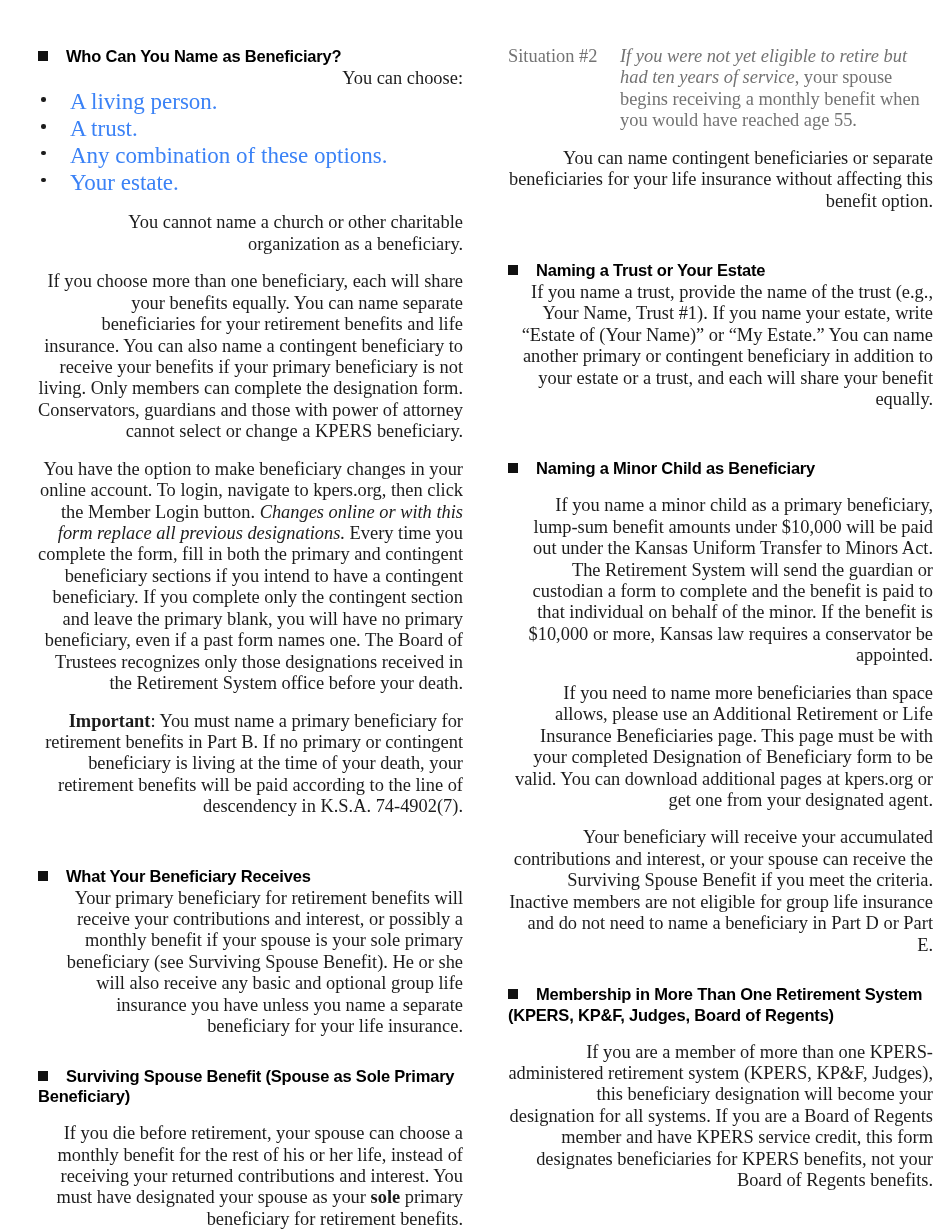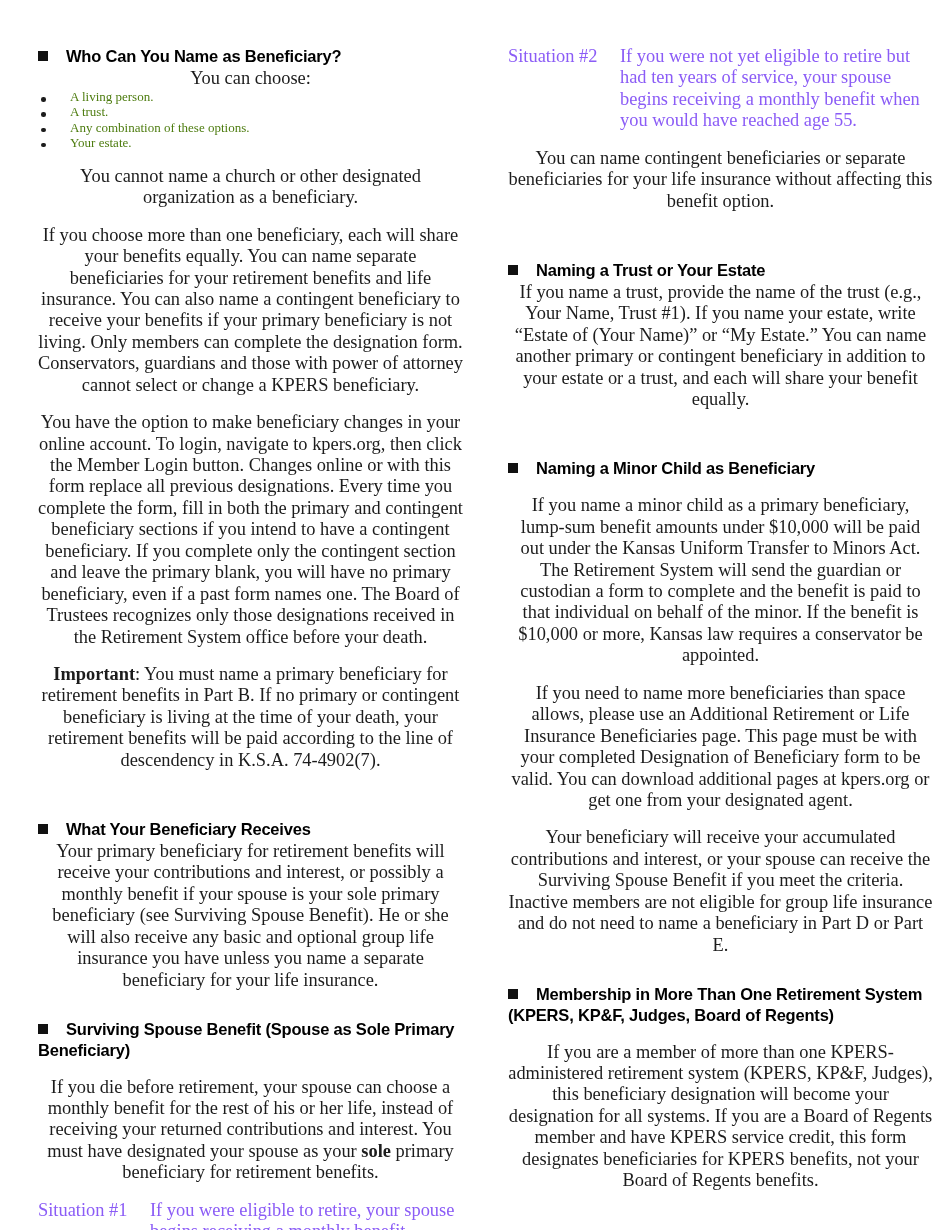--- a/index.html
+++ b/index.html
@@ -47,57 +47,57 @@
     height: 10px;
     background: #111111;
     margin-right: 18px;
     vertical-align: 1px;
   }
   
   p.body {
     margin: 0 0 16px 0;
     font-size: 18.4px;
     line-height: 1.165;
-    text-align: center;
+    text-align: right;
     color: #1c1c1c;
   }
   p.tight { margin-bottom: 0; }
   p.after-head { margin-top: 1px; }
   p.gap-before { margin-top: 16px; }
-  .ital { }
+  .ital { font-style: italic; }
   .bld { font-weight: bold; }
   
   ul.bullets {
     list-style: none;
     margin: 0 0 16px 0;
     padding: 0;
   }
   ul.bullets li {
-    font-size: 13px;
+    font-size: 23px;
     line-height: 1.165;
     position: relative;
     padding-left: 32px;
-    color: #4d7c0f;
+    color: #3b82f6;
   }
   ul.bullets li .dot {
     position: absolute;
     left: 3px;
     top: 8px;
     width: 4.5px;
     height: 4.5px;
     border-radius: 50%;
     background: #1c1c1c;
   }
   
   .situation {
     display: flex;
     margin: 0 0 16px 0;
     font-size: 18.4px;
     line-height: 1.165;
-    color: #8b5cf6;
+    color: #737373;
   }
   .situation .lbl {
     flex: 0 0 112px;
     white-space: nowrap;
   }
   .situation .txt { flex: 1 1 auto; }
   .sp-head-gap { margin-top: 48px; }
   .sp-head-gap-lg { margin-top: 28px; }
 </style>
 </head>
@@ -112,21 +112,21 @@
 
       <p class="body tight after-head">You can choose:</p>
 
       <ul class="bullets">
         <li><span class="dot"></span><span>A living person.</span></li>
         <li><span class="dot"></span><span>A trust.</span></li>
         <li><span class="dot"></span><span>Any combination of these options.</span></li>
         <li><span class="dot"></span><span>Your estate.</span></li>
       </ul>
 
-      <p class="body">You cannot name a church or other designated organization as a beneficiary.</p>
+      <p class="body">You cannot name a church or other charitable organization as a beneficiary.</p>
 
       <p class="body">If you choose more than one beneficiary, each will share your benefits equally. You can name separate beneficiaries for your retirement benefits and life insurance. You can also name a contingent beneficiary to receive your benefits if your primary beneficiary is not living. Only members can complete the designation form. Conservators, guardians and those with power of attorney cannot select or change a KPERS beneficiary.</p>
 
       <p class="body"><span>You have the option to make beneficiary changes in your online account. To login, navigate to kpers.org, then click the Member Login button. </span><span class="ital">Changes online or with this form replace all previous designations.</span><span> Every time you complete the form, fill in both the primary and contingent beneficiary sections if you intend to have a contingent beneficiary. If you complete only the contingent section and leave the primary blank, you will have no primary beneficiary, even if a past form names one. The Board of Trustees recognizes only those designations received in the Retirement System office before your death.</span></p>
 
       <p class="body"><span class="bld">Important</span><span>: You must name a primary beneficiary for retirement benefits in Part B. If no primary or contingent beneficiary is living at the time of your death, your retirement benefits will be paid according to the line of descendency in K.S.A. 74-4902(7).</span></p>
 
       <h2 class="sec-head sp-head-gap"><span class="sq"></span><span>What Your Beneficiary Receives</span></h2>
 
       <p class="body after-head">Your primary beneficiary for retirement benefits will receive your contributions and interest, or possibly a monthly benefit if your spouse is your sole primary beneficiary (see Surviving Spouse Benefit). He or she will also receive any basic and optional group life insurance you have unless you name a separate beneficiary for your life insurance.</p>

